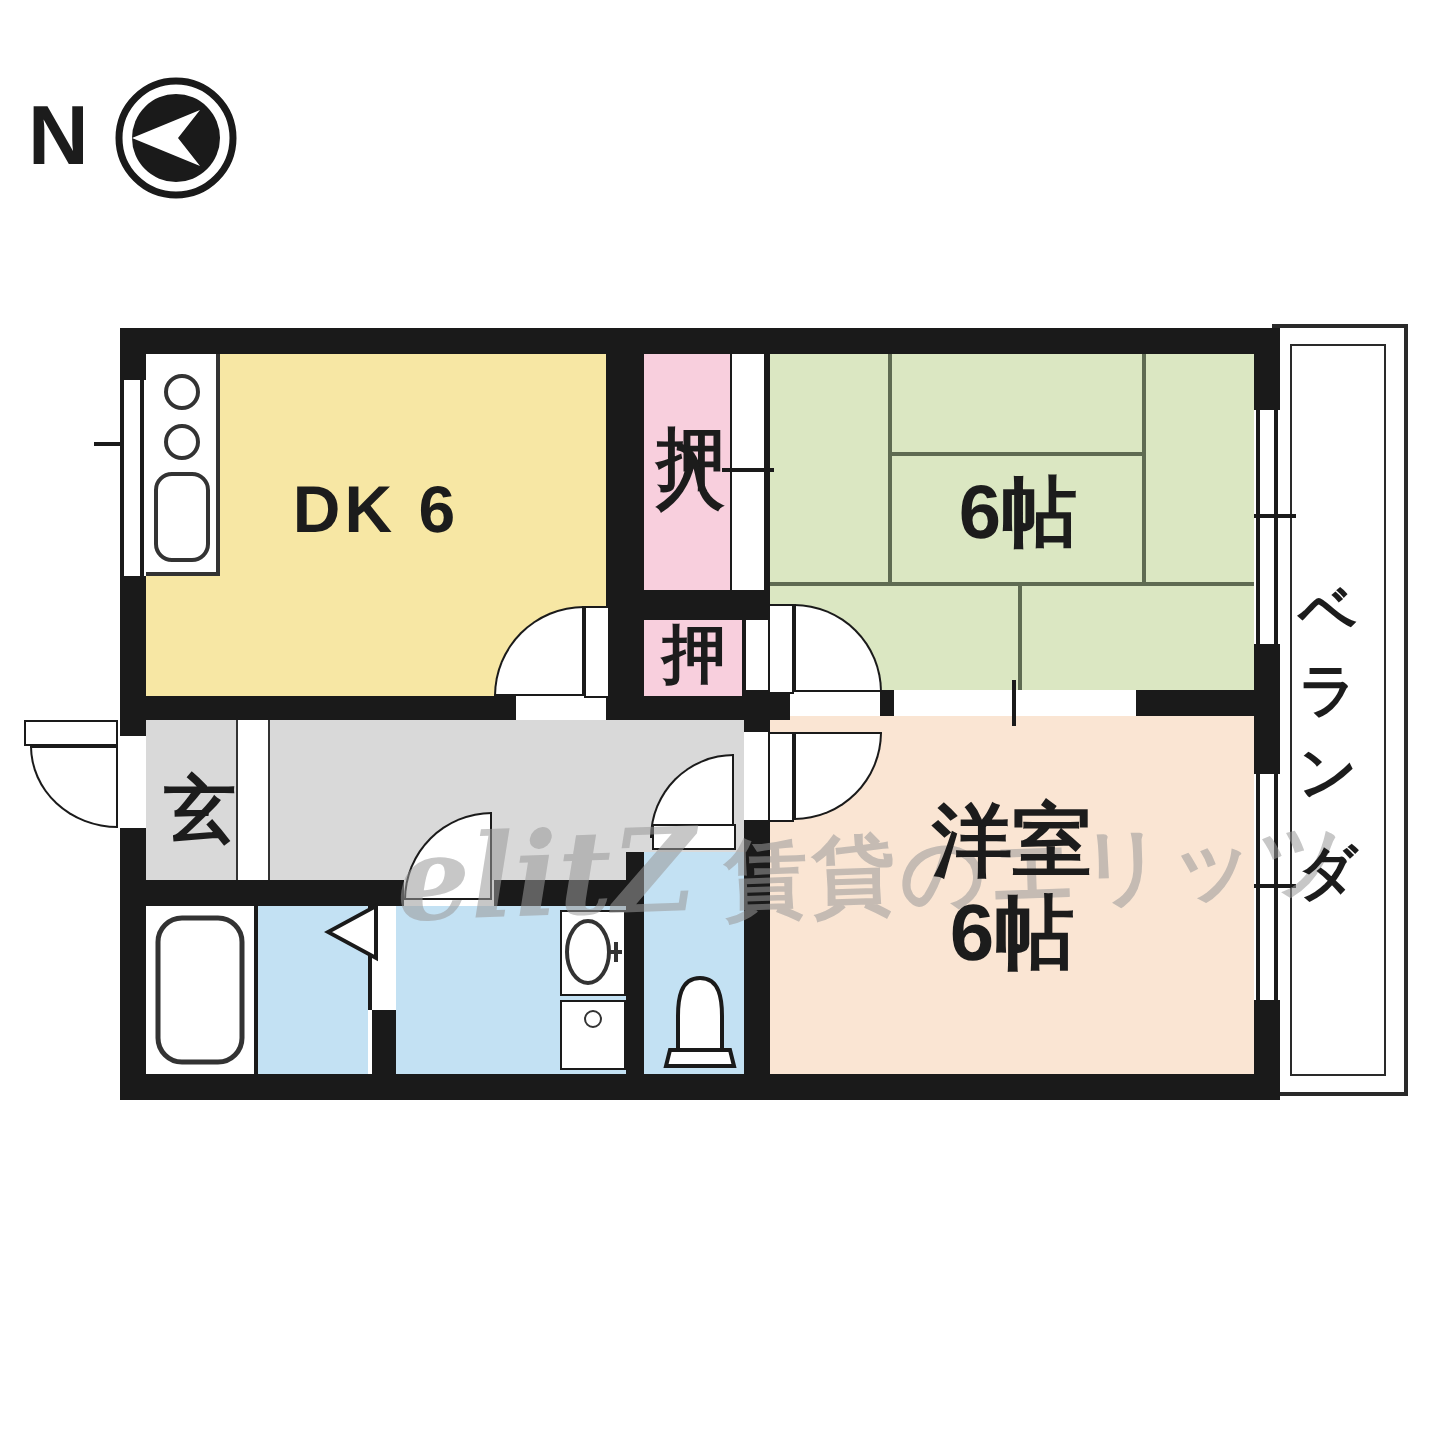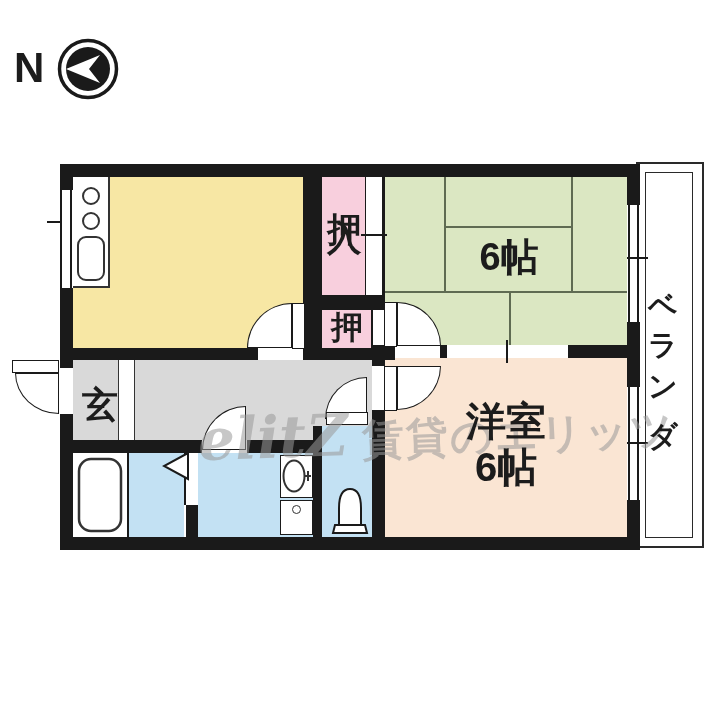--- a/index.html
+++ b/index.html
@@ -131,20 +131,21 @@
     <line x1="24" y1="21" x2="31" y2="21" stroke="#333" stroke-width="2"></line>
     <line x1="28" y1="16" x2="28" y2="26" stroke="#333" stroke-width="2"></line>
   </svg>
   <div class="fix" style="left:280px;top:500px;width:33px;height:35px;background:#fff;border:1.6px solid #1a1a1a;box-sizing:border-box;"></div>
   <div class="fix" style="left:292px;top:505px;width:9px;height:9px;border:1.6px solid #333;border-radius:50%;background:#fff;box-sizing:border-box;"></div>
   <svg class="fix" style="left:330px;top:486px;" width="40" height="50" viewBox="0 0 40 50">
     <path d="M20,3 C10,3 9,14 9,22 L9,39 L31,39 L31,22 C31,14 30,3 20,3 Z" fill="#fff" stroke="#1a1a1a" stroke-width="2"></path>
     <polygon points="5,39 35,39 37,47 3,47" fill="#fff" stroke="#1a1a1a" stroke-width="2"></polygon>
   </svg>
 
+  <div class="lab" style="left:88px;top:238px;width:200px;text-align:center;font-size:33px;letter-spacing:2px;">DK 6</div>
   <div class="lab vert" style="left:326px;top:186px;height:104px;font-size:34px;letter-spacing:7px;">押入</div>
   <div class="lab" style="left:328px;top:311px;width:38px;text-align:center;font-size:32px;">押</div>
   <div class="lab" style="left:445px;top:238px;width:128px;text-align:center;font-size:38px;">6帖</div>
   <div class="lab" style="left:400px;top:398px;width:212px;text-align:center;font-size:40px;line-height:46px;">
     <div>洋室</div>
     <div>6帖</div>
   </div>
   <div class="lab" style="left:80px;top:386px;width:40px;text-align:center;font-size:36px;">玄</div>
   <div class="lab vert" style="left:648px;top:272px;height:170px;font-size:29px;letter-spacing:9px;font-weight:600;">ベランダ</div>
 

